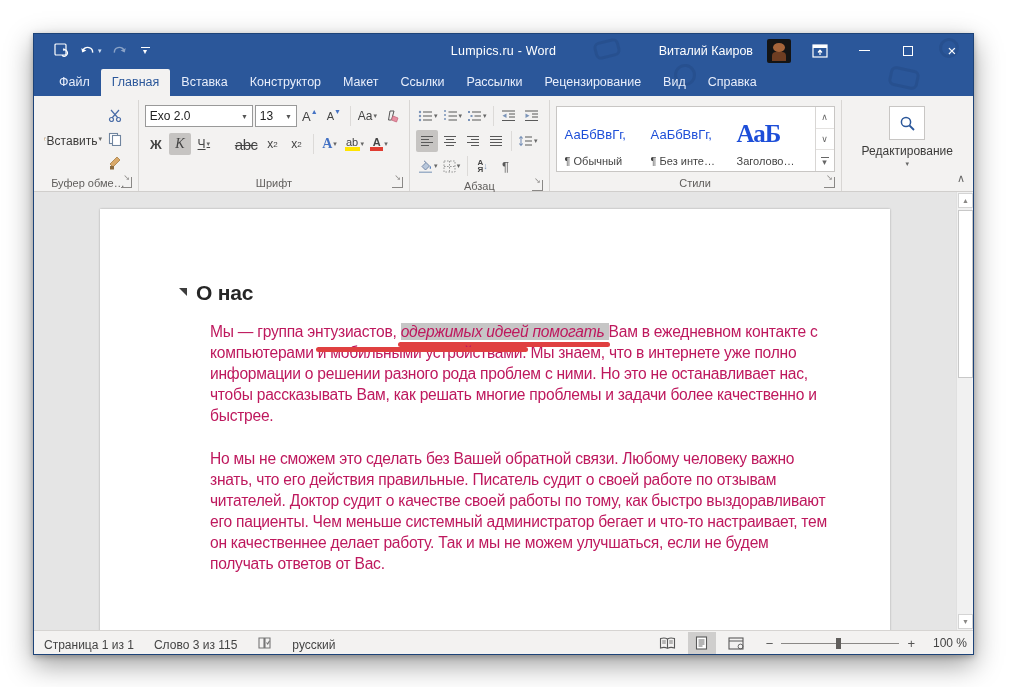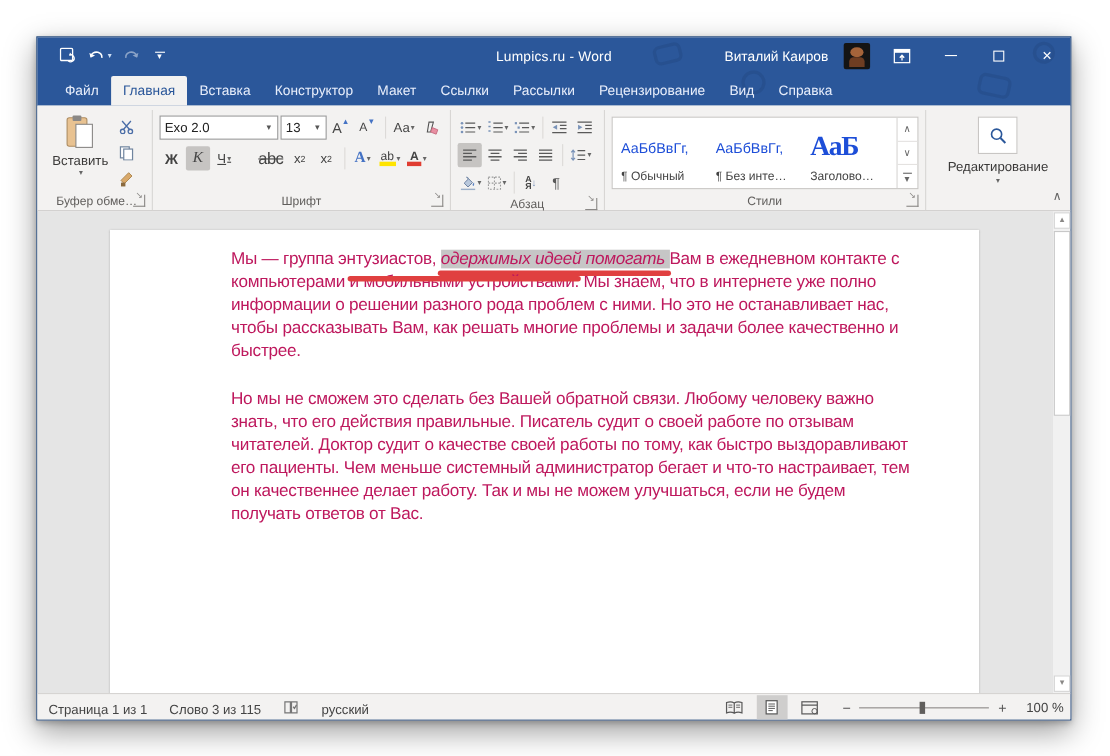--- a/index.html
+++ b/index.html
@@ -47,21 +47,21 @@
   .rg-foot { flex:0 0 17px; display:flex; align-items:center; justify-content:center; position:relative; }
   .rg-label { font-size:11px; color:#605e5c; white-space:nowrap; }
   .launcher { position:absolute; right:0; bottom:3px; width:11px; height:11px; border:1px solid #8a8886; border-top:none; border-left:none; color:#8a8886; font-size:8px; line-height:8px; text-align:right; }
   .launcher::before { content:"\2198"; position:relative; top:-3px; left:-1px; }
 
   .icon-btn { min-width:22px; height:22px; display:inline-flex; align-items:center; justify-content:center; border-radius:2px; color:#444; font-size:12px; padding:0 2px; }
   .icon-btn.active { background:#c6c4c2; }
   .mini-drop { font-size:7px; color:#666; margin-left:1px; }
 
   
-  .paste-big { display:flex; flex-direction:column; align-items:center; width:58px; padding-top:2px; }
+  .paste-big { display:flex; flex-direction:row; align-items:center; width:58px; padding-top:2px; }
   .paste-label { font-size:12px; color:#3b3a39; margin-top:3px; }
   .clip-col { display:flex; flex-direction:column; gap:2px; margin-left:2px; padding-top:2px; }
 
   
   .fg-rows { display:flex; flex-direction:column; gap:6px; padding-top:3px; }
   .fg-row { display:flex; align-items:center; gap:2px; }
   .combo { display:flex; align-items:center; justify-content:space-between; background:#fff; border:1px solid #999; height:22px; font-size:12px; color:#222; padding:0 4px; }
   .combo .chv { font-size:7px; color:#555; }
   .combo.font-name { width:108px; }
   .combo.font-size { width:42px; }
@@ -480,20 +480,21 @@
           </div>
         </div>
         <div class="rg-foot"></div>
       </div>
 
       <span class="ribbon-collapse">∧</span>
     </div>
 
     <div class="docarea">
       <div class="page">
+        <h1 class="doc-heading">О нас</h1>
         <div class="doc-body">
           <p><span>Мы — группа энтузиастов, </span><span class="sel">одержимых идеей помогать </span><span>Вам в ежедневном контакте с компьютерами </span><span class="redline">и мобильными устройствами.</span><span> Мы знаем, что в интернете уже полно информации о решении разного рода проблем с ними. Но это не останавливает нас, чтобы рассказывать Вам, как решать многие проблемы и задачи более качественно и быстрее.</span></p>
           <p>Но мы не сможем это сделать без Вашей обратной связи. Любому человеку важно знать, что его действия правильные. Писатель судит о своей работе по отзывам читателей. Доктор судит о качестве своей работы по тому, как быстро выздоравливают его пациенты. Чем меньше системный администратор бегает и что-то настраивает, тем он качественнее делает работу. Так и мы не можем улучшаться, если не будем получать ответов от Вас.</p>
         </div>
       </div>
 
       <div class="vscroll">
         <span class="vs-btn vs-up">▲</span>
         <span class="vs-thumb"></span>
         <span class="vs-btn vs-down">▼</span>

